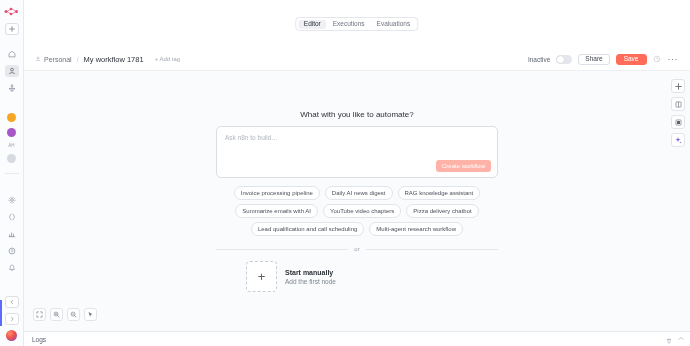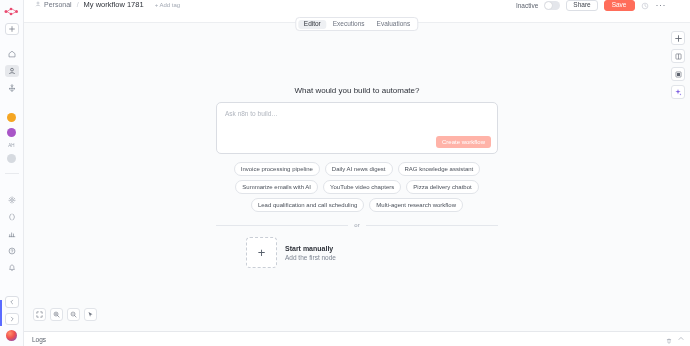--- a/index.html
+++ b/index.html
@@ -43,23 +43,23 @@
     background: radial-gradient(circle at 35% 30%, #ff8f6b 0%, #f0504d 45%, #6b4bd8 100%);
     margin-bottom: 2px;
   }
 
   
   .main { flex: 1; display: flex; flex-direction: column; position: relative; min-width: 0; }
 
   
   .header {
     height: 22px; background: #fff;
-    display: flex; align-items: flex-start;
-    padding: 0 24px 0 11px;
-    position: relative; z-index: 4;
+    display: flex; align-items: center;
+    padding: 0 12px 0 11px;
+    position: relative; z-index: 4; margin-top: 48px;
   }
   .crumb { font-size: 7px; color: #6e7480; display: flex; align-items: center; gap: 3px; }
   .crumb-icon { font-size: 6px; color: #9aa1ad; }
   .crumb-sep { color: #c8ccd4; font-size: 7px; margin: 0 2px; }
   .crumb-title { font-size: 7.5px; color: #2d3139; }
   .add-tag { font-size: 6px; color: #a2a8b3; margin-left: 8px; }
   .header-right { margin-left: auto; display: flex; align-items: center; gap: 6px; }
   .inactive-label { font-size: 6.5px; color: #5d636e; }
   .toggle {
     width: 16px; height: 9px; border-radius: 5px;
@@ -329,21 +329,21 @@
     <div class="tabbar">
       <div class="tab active">Editor</div>
       <div class="tab">Executions</div>
       <div class="tab">Evaluations</div>
     </div>
 
     <div class="canvas">
 
       <div class="center-stack">
 
-        <div class="headline">What would you build to automate?</div>
+        <div class="headline">What with you like to automate?</div>
 
         <div class="prompt-box">
           <div class="prompt-placeholder">Ask n8n to build…</div>
           <div class="create-btn">Create workflow</div>
         </div>
 
         <div class="chips">
           <div class="chip">Invoice processing pipeline</div>
           <div class="chip">Daily AI news digest</div>
           <div class="chip">RAG knowledge assistant</div>

